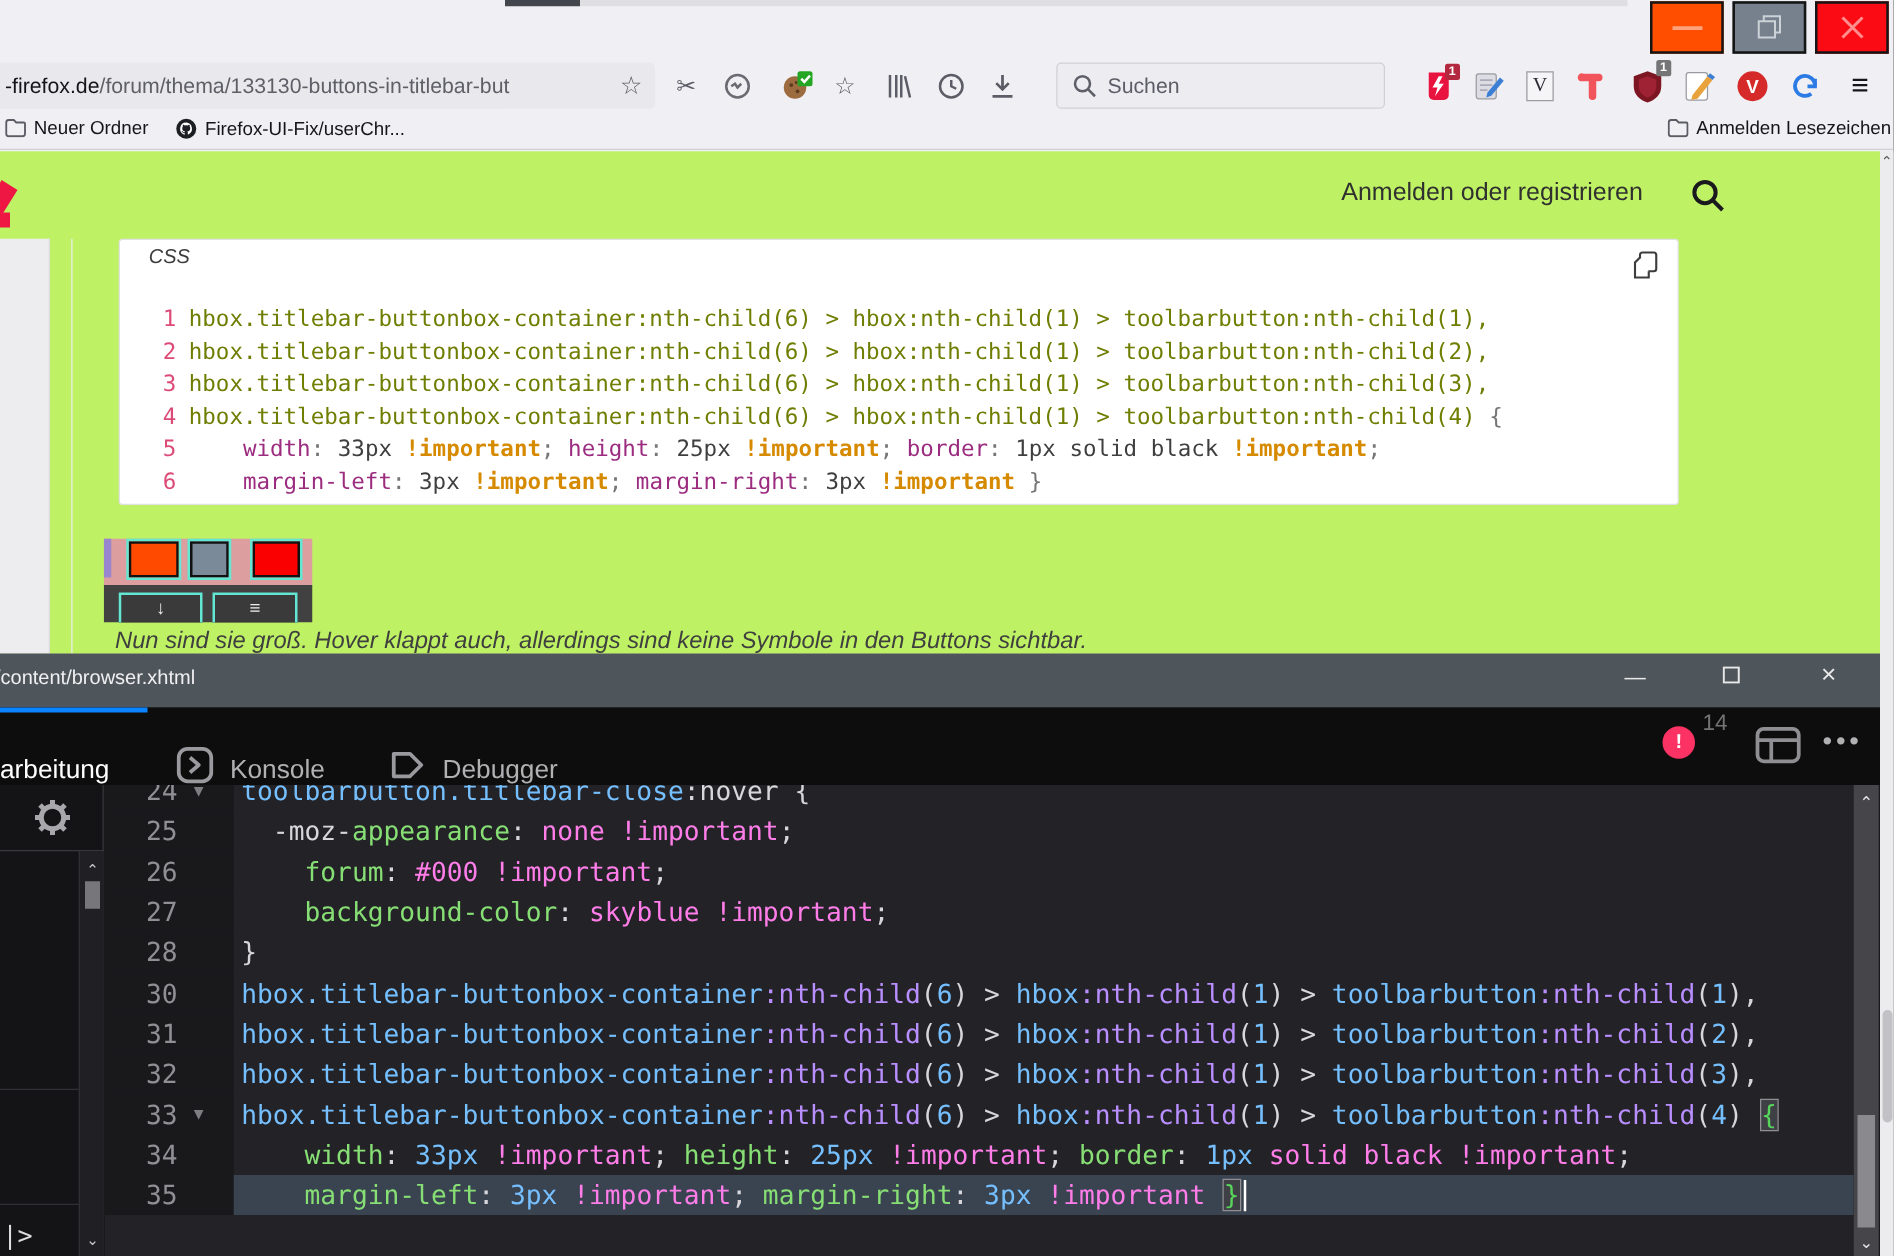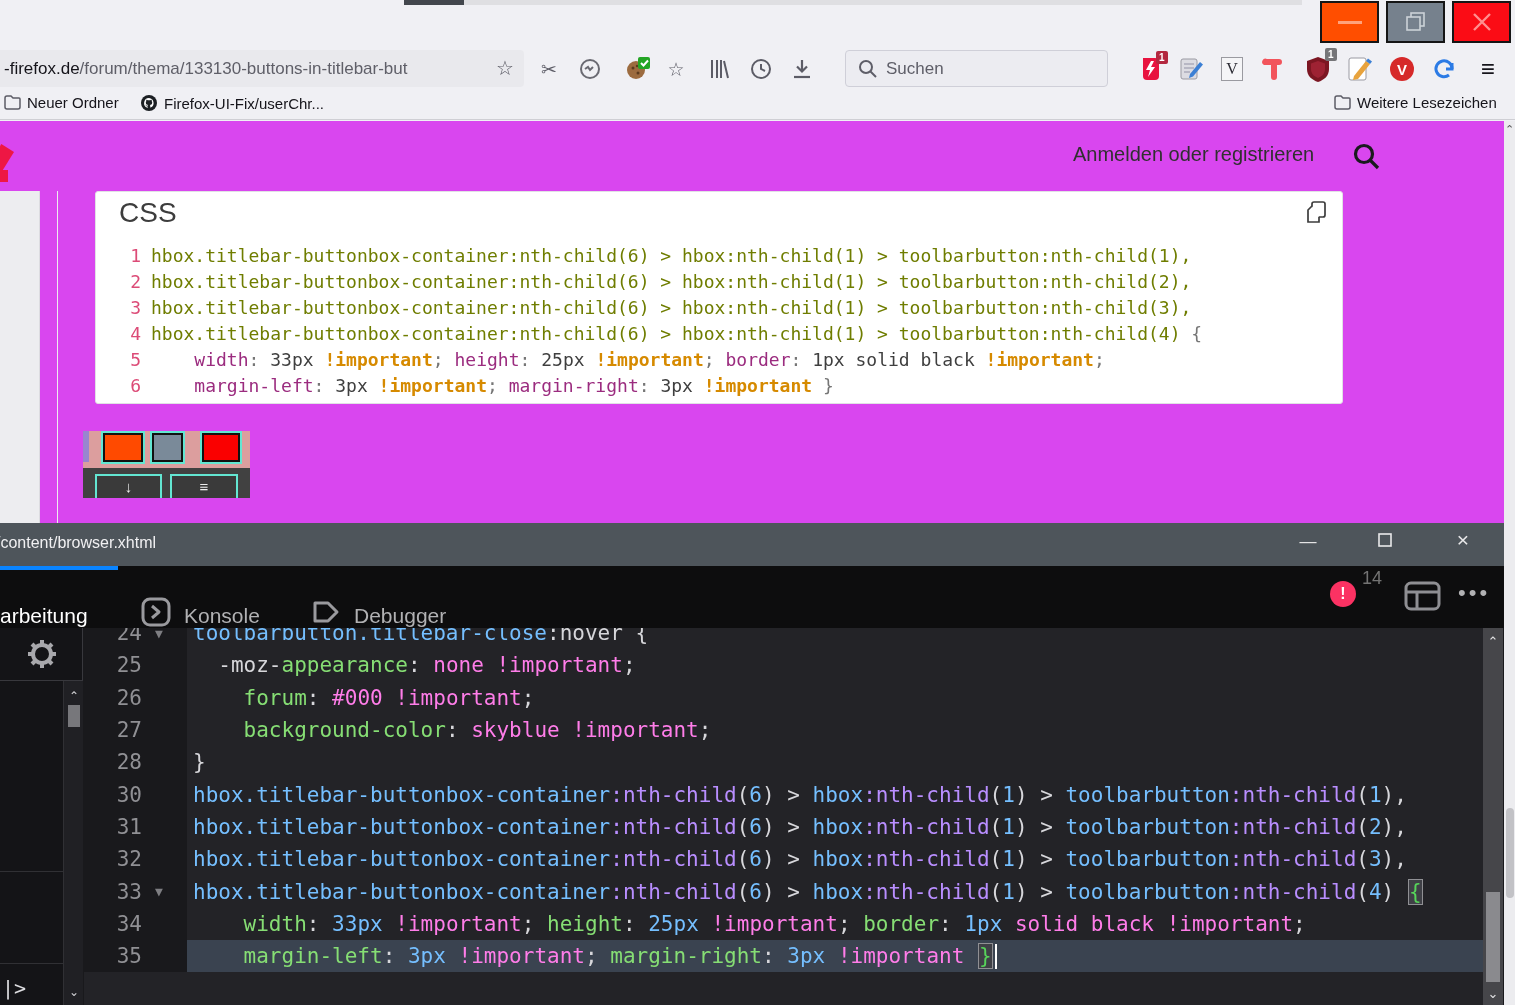--- a/index.html
+++ b/index.html
@@ -25,29 +25,29 @@
   .url-star{position:absolute;right:10px;top:6px;font-size:20px;color:#5c5c66}
   .tbicon{position:absolute;top:9px;width:30px;height:30px;display:flex;align-items:center;justify-content:center;color:#5c5c66;font-size:19px}
   .searchbox{position:absolute;left:845px;top:5px;width:263px;height:37px;background:#ececf1;border:1px solid #cfcfd8;border-radius:4px;display:flex;align-items:center;color:#5e5e68;font-size:17px}
   .badge{position:absolute;font-size:10px;color:#fff;border-radius:2px;padding:0 3px;line-height:13px;font-weight:bold}
 
   
   .bookmarks{left:0;top:90px;width:1515px;height:30px;border-bottom:1px solid #cfcfd4;font-size:15px;color:#15141a}
   .bm-item{position:absolute;top:4px;display:flex;align-items:center;gap:6px}
 
   
-  .content{left:0;top:121px;width:1504px;height:402px;background:#d946ef}
+  .content{left:0;top:121px;width:1504px;height:402px;background:#bef264}
   .page-gutter{position:absolute;left:0;top:70px;width:40px;height:332px;background:#ededf0;border-right:1px solid #dcdce0}
   .page-line2{position:absolute;left:57px;top:70px;width:1px;height:332px;background:#ececee}
   .hdr-link{position:absolute;left:1073px;top:22px;font-size:20px;color:#30302f}
   .logo-frag1{position:absolute;left:-7px;top:25px;width:15px;height:27px;background:#ee1744;transform:rotate(32deg)}
   .logo-frag2{position:absolute;left:-3px;top:49px;width:11px;height:12px;background:#ee1744}
 
   .codecard{position:absolute;left:95px;top:70px;width:1248px;height:213px;border:1px solid #e1e1e5;border-radius:3px;background:#fff}
-  .codecard-label{position:absolute;left:23px;top:5px;font-size:28px;color:#3d3d3d}
+  .codecard-label{position:absolute;left:23px;top:5px;font-size:16px;font-style:italic;color:#3d3d3d}
   .copy-icon{position:absolute;right:12px;top:8px}
   .f-rows{position:absolute;left:0;top:50px;right:0}
   .f-row{display:flex;height:26px;align-items:center;font-size:18px}
   .f-ln{width:45px;text-align:right;color:#dc4b77;flex:none}
   .f-txt{padding-left:10px;white-space:pre}
   .ftk-sel{color:#6f7d00}
   .ftk-pun{color:#767676}
   .ftk-prop{color:#9b2c7f}
   .ftk-val{color:#3f3f3f}
   .ftk-imp{color:#d68a00;font-weight:bold}
@@ -240,21 +240,21 @@
       <svg width="18" height="18">
           <circle cx="9" cy="9" r="8" fill="#1b1f23"></circle>
           <path d="M9 4 a5 5 0 0 0 -1.6 9.7 c.25 .05 .35 -.1 .35 -.25 v-1 c-1.4 .3 -1.7 -.6 -1.7 -.6 -.25 -.6 -.55 -.75 -.55 -.75 -.45 -.3 .05 -.3 .05 -.3 .5 .05 .75 .5 .75 .5 .45 .75 1.15 .55 1.45 .4 .05 -.3 .2 -.55 .35 -.65 -1.1 -.15 -2.3 -.55 -2.3 -2.5 0 -.55 .2 -1 .5 -1.35 -.05 -.15 -.2 -.65 .05 -1.35 0 0 .4 -.15 1.4 .5 a4.8 4.8 0 0 1 2.5 0 c1 -.65 1.4 -.5 1.4 -.5 .25 .7 .1 1.2 .05 1.35 .3 .35 .5 .8 .5 1.35 0 1.95 -1.2 2.35 -2.3 2.5 .2 .15 .35 .45 .35 .9 v1.35 c0 .15 .1 .3 .35 .25 A5 5 0 0 0 9 4" fill="#fff"></path>
         </svg>
       <span>Firefox-UI-Fix/userChr...</span>
     </div>
     <div class="bm-item" style="left:1334px">
       <svg width="17" height="15">
           <path d="M1 3 a2 2 0 0 1 2 -2 h4 l2 2 h6 a1 1 0 0 1 1 1 v8 a2 2 0 0 1 -2 2 h-11 a2 2 0 0 1 -2 -2 z" fill="none" stroke="#5c5c66" stroke-width="1.5"></path>
         </svg>
-      <span>Weitere Lesezeichen</span>
+      <span>Anmelden Lesezeichen</span>
     </div>
   </div>
 
   <div class="abs content">
     <div class="page-gutter"></div>
     <div class="page-line2"></div>
     <div class="logo-frag1"></div>
     <div class="logo-frag2"></div>
     <div class="hdr-link">Anmelden oder registrieren</div>
     <svg class="abs" style="left:1352px;top:21px" width="30" height="30">
@@ -300,20 +300,21 @@
       <div class="thumb-top"></div>
       <div class="thumb-purple"></div>
       <div class="tbtn" style="left:20px;width:40px;background:#ff4a00"></div>
       <div class="tbtn" style="left:69px;width:31px;background:#7a8a99"></div>
       <div class="tbtn" style="left:119px;width:38px;background:#fa0000"></div>
       <div class="thumb-bottom">
         <div class="tbox" style="left:12px;width:67px">↓</div>
         <div class="tbox" style="left:87px;width:68px">≡</div>
       </div>
     </div>
+    <div class="caption">Nun sind sie groß. Hover klappt auch, allerdings sind keine Symbole in den Buttons sichtbar.</div>
   </div>
 
   <div class="abs pg-scroll">
     <div class="pg-up">⌃</div>
     <div class="pg-thumb"></div>
   </div>
 
   <div class="abs devtools">
     <div class="dt-titlebar">
       <div class="dt-title">/content/browser.xhtml</div>

